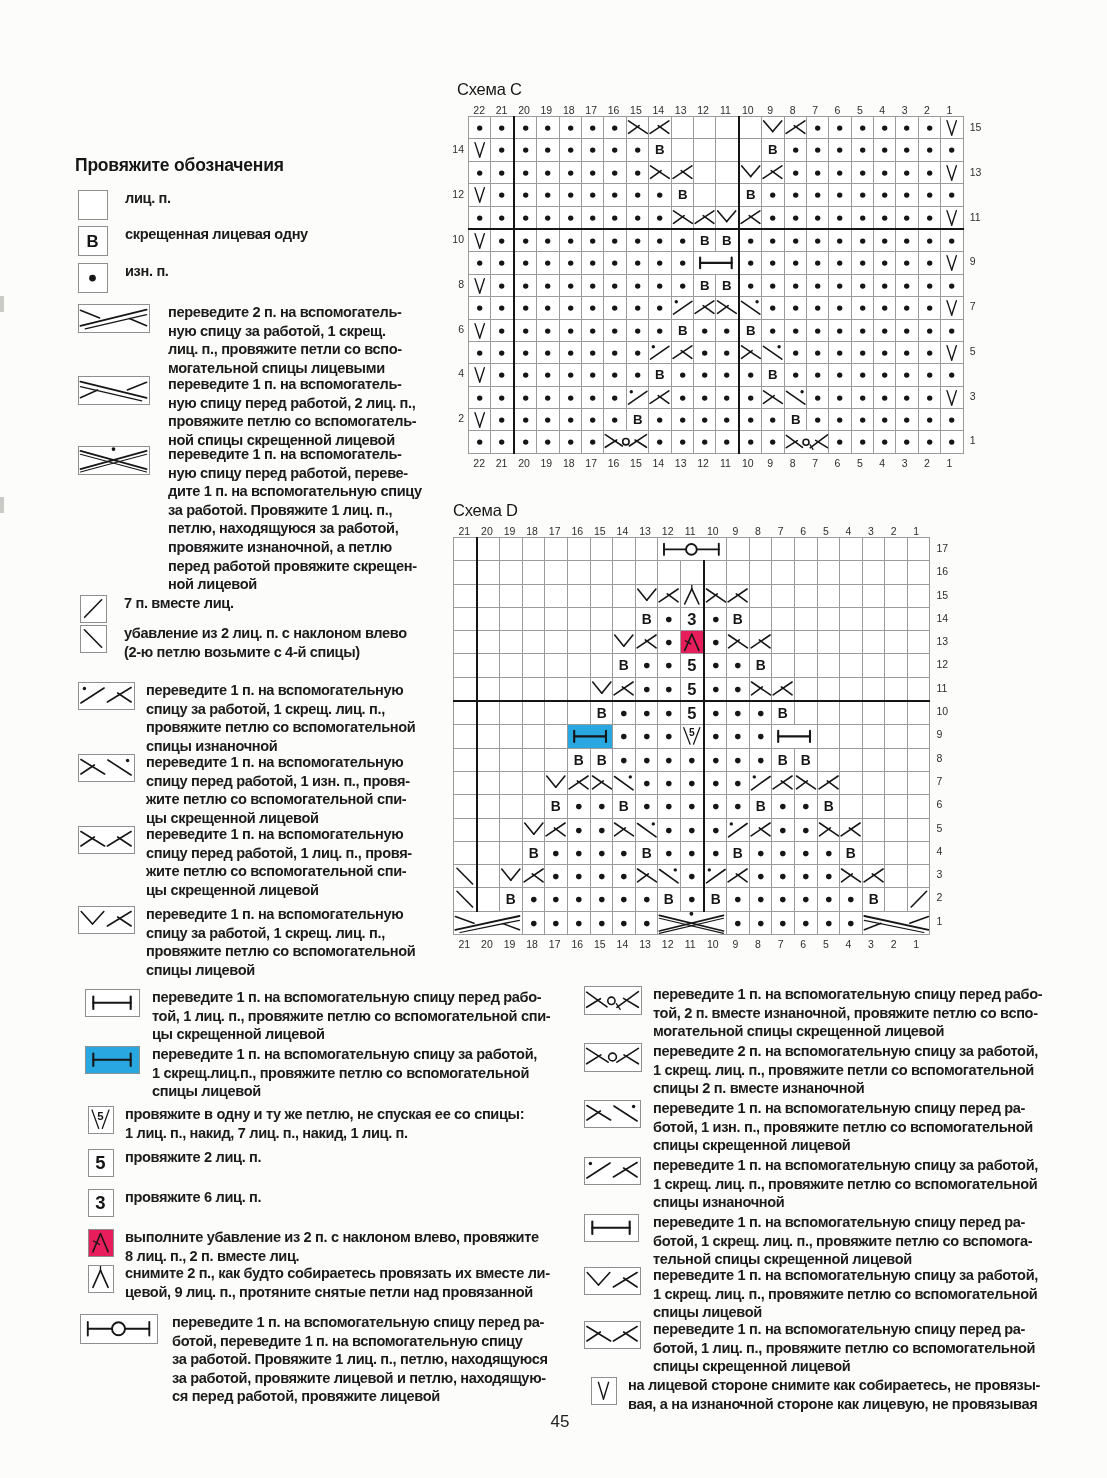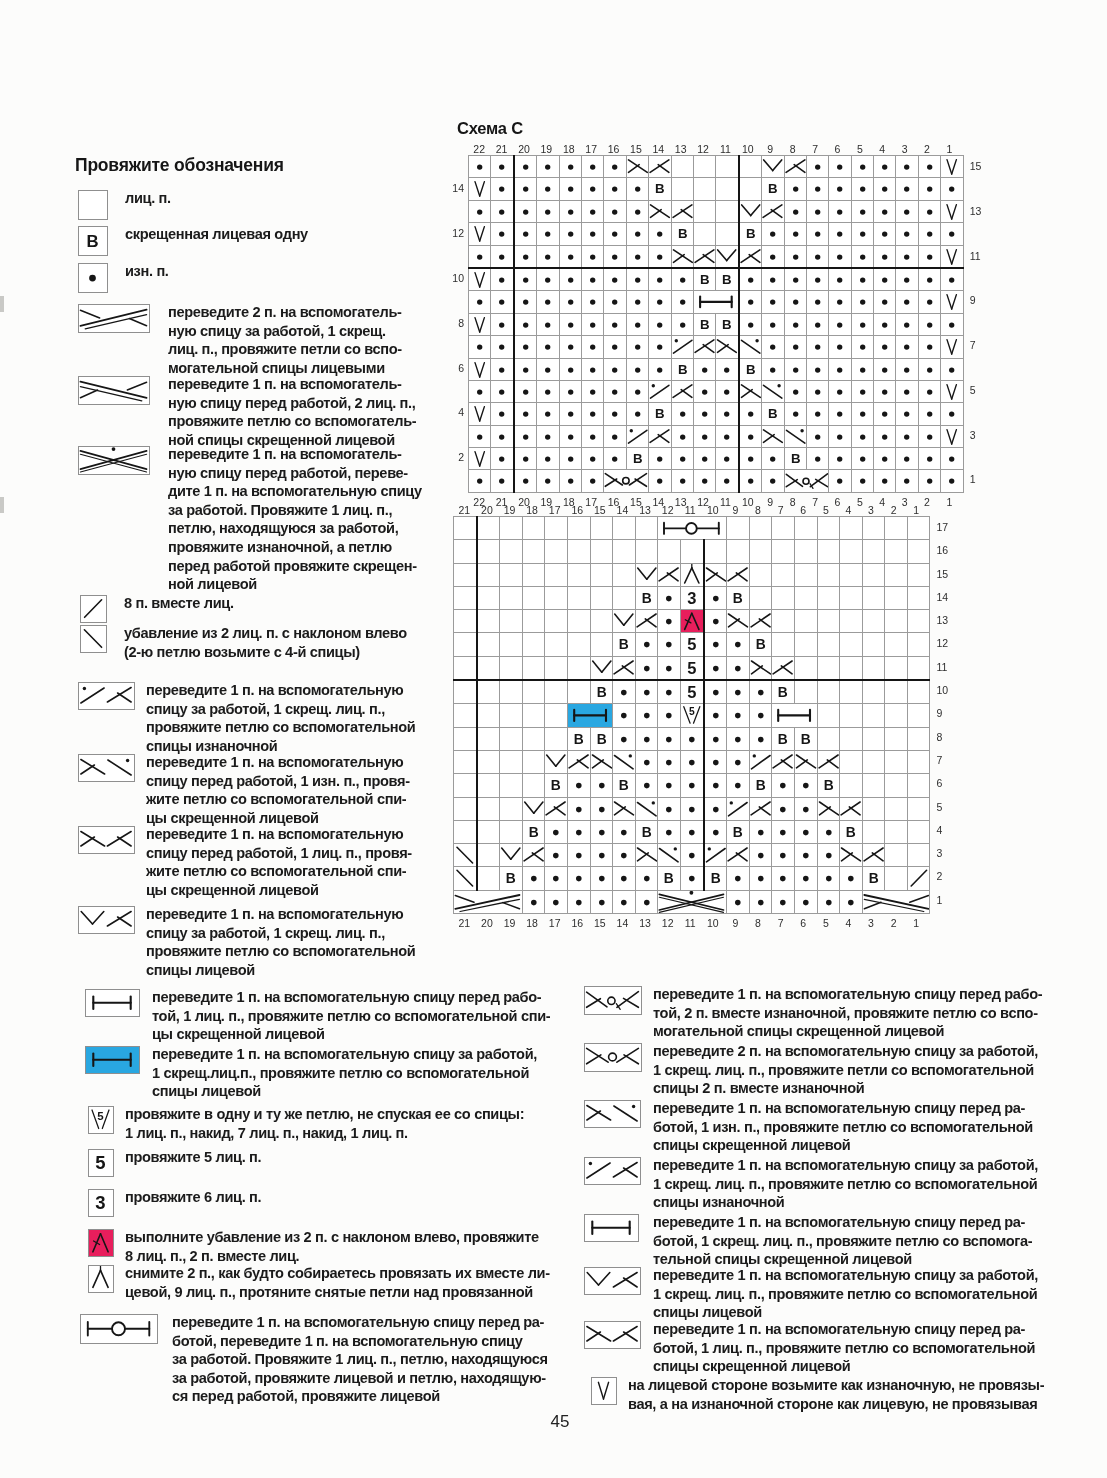--- a/index.html
+++ b/index.html
@@ -18,21 +18,21 @@
     position:absolute;white-space:pre-line;
     font-size:14.6px;line-height:18.6px;font-weight:bold;
     letter-spacing:-0.35px;color:#1b1b1b;
   }
   .symbox{
     position:absolute;box-sizing:border-box;
     border:1.6px solid #8f8f8f;background:#ffffff;line-height:0;
   }
   
   .chart{position:absolute;}
-  .ctitle{font-size:16.5px;font-weight:bold;letter-spacing:-0.2px;height:21px;margin-top:39px;}
+  .ctitle{font-size:16.5px;font-weight:normal;letter-spacing:-0.2px;height:21px;}
   .nums{height:15px;line-height:15px;white-space:nowrap;}
   .nums span{display:inline-block;text-align:center;font-size:10.5px;color:#2e2e2e;}
   .cC .nums span{width:22.4px;}
   .cD .nums span{width:22.6px;}
   .chartbody{display:flex;align-items:flex-start;}
   .chart table{border-collapse:collapse;border:1.6px solid #2a2a2a;background:#fff;}
   .chart td.c{padding:0;line-height:0;border:1px solid #9b9b9b;}
   .cC td.c{width:21.4px;height:21.4px;}
   .cD td.c{width:21.6px;height:22.3px;}
   .chart td.bv{border-right:2.6px solid #151515 !important;}
@@ -1134,20 +1134,21 @@
             <div>3</div>
             <div></div>
             <div>1</div>
           </div>
         </div>
         <div class="nums" style="margin-left:19px"><span>22</span><span>21</span><span>20</span><span>19</span><span>18</span><span>17</span><span>16</span><span>15</span><span>14</span><span>13</span><span>12</span><span>11</span><span>10</span><span>9</span><span>8</span><span>7</span><span>6</span><span>5</span><span>4</span><span>3</span><span>2</span><span>1</span></div>
       </div>
   </div>
 
   <div id="chart-d" class="chart cD abs" style="left:453px;top:501px;">
+    <div class="ctitle">Схема D</div>
     <div class="cmount">
         <div class="nums" style="margin-left:0px"><span>21</span><span>20</span><span>19</span><span>18</span><span>17</span><span>16</span><span>15</span><span>14</span><span>13</span><span>12</span><span>11</span><span>10</span><span>9</span><span>8</span><span>7</span><span>6</span><span>5</span><span>4</span><span>3</span><span>2</span><span>1</span></div>
         <div class="chartbody">
           <table>
             <tbody>
               <tr>
                 <td class="c bv" colspan="1" style=""></td>
                 <td class="c" colspan="1" style=""></td>
                 <td class="c" colspan="1" style=""></td>
                 <td class="c" colspan="1" style=""></td>
@@ -1996,21 +1997,21 @@
 ную спицу перед работой, переве-
 дите 1 п. на вспомогательную спицу
 за работой. Провяжите 1 лиц. п.,
 петлю, находящуюся за работой,
 провяжите изнаночной, а петлю
 перед работой провяжите скрещен-
 ной лицевой</div>
       <div class="symbox" style="left:80px;top:595px;width:27px;height:28px;"><svg width="24" height="25" viewBox="0 0 24 25">
           <line x1="3.6" y1="21.3" x2="20.6" y2="3.8" stroke="#161616" stroke-width="1.6" stroke-linecap="round"></line>
         </svg></div>
-      <div class="litem-text" style="left:124px;top:594px;">8 п. вместе лиц.</div>
+      <div class="litem-text" style="left:124px;top:594px;">7 п. вместе лиц.</div>
       <div class="symbox" style="left:80px;top:625px;width:27px;height:28px;"><svg width="24" height="25" viewBox="0 0 24 25">
           <line x1="3.4" y1="3.8" x2="20.6" y2="21.3" stroke="#161616" stroke-width="1.6" stroke-linecap="round"></line>
         </svg></div>
       <div class="litem-text" style="left:124px;top:624px;">убавление из 2 лиц. п. с наклоном влево
 (2-ю петлю возьмите с 4-й спицы)</div>
       <div class="symbox" style="left:78px;top:682px;width:57px;height:28px;"><svg width="54" height="25" viewBox="0 0 54 25">
           <g>
             <circle cx="5.4" cy="5.5" r="1.7" fill="#161616"></circle>
             <line x1="1.9" y1="20.0" x2="25.1" y2="5.0" stroke="#161616" stroke-width="1.6" stroke-linecap="round"></line>
           </g>
@@ -2084,21 +2085,21 @@
       <div class="symbox" style="left:88px;top:1106px;width:26px;height:28px;"><svg width="23" height="25" viewBox="0 0 23 25">
           <line x1="3.0" y1="3.0" x2="9.7" y2="21.5" stroke="#161616" stroke-width="1.25" stroke-linecap="round"></line>
           <line x1="20.0" y1="3.0" x2="13.3" y2="21.5" stroke="#161616" stroke-width="1.25" stroke-linecap="round"></line>
           <text x="11.5" y="12.5" text-anchor="middle" font-size="11.5" font-weight="bold" fill="#161616" font-family="Liberation Sans, sans-serif">5</text>
         </svg></div>
       <div class="litem-text" style="left:125px;top:1105px;">провяжите в одну и ту же петлю, не спуская ее со спицы:
 1 лиц. п., накид, 7 лиц. п., накид, 1 лиц. п.</div>
       <div class="symbox" style="left:88px;top:1149px;width:26px;height:28px;"><svg width="23" height="25" viewBox="0 0 23 25">
           <text x="11.5" y="19.16" text-anchor="middle" font-size="18.5" font-weight="bold" fill="#161616" font-family="Liberation Sans, sans-serif">5</text>
         </svg></div>
-      <div class="litem-text" style="left:125px;top:1148px;">провяжите 5 лиц. п.</div>
+      <div class="litem-text" style="left:125px;top:1148px;">провяжите 2 лиц. п.</div>
       <div class="symbox" style="left:88px;top:1189px;width:26px;height:28px;"><svg width="23" height="25" viewBox="0 0 23 25">
           <text x="11.5" y="19.16" text-anchor="middle" font-size="18.5" font-weight="bold" fill="#161616" font-family="Liberation Sans, sans-serif">3</text>
         </svg></div>
       <div class="litem-text" style="left:125px;top:1188px;">провяжите 6 лиц. п.</div>
       <div class="symbox" style="left:88px;top:1229px;width:26px;height:28px;background:#e81e5c;"><svg width="23" height="25" viewBox="0 0 23 25">
           <line x1="3.9" y1="21.8" x2="11.5" y2="3.8" stroke="#161616" stroke-width="1.6" stroke-linecap="round"></line>
           <line x1="19.1" y1="21.8" x2="11.5" y2="3.8" stroke="#161616" stroke-width="1.6" stroke-linecap="round"></line>
           <line x1="4.6" y1="11.0" x2="10.6" y2="14.5" stroke="#161616" stroke-width="1.3" stroke-linecap="round"></line>
         </svg></div>
       <div class="litem-text" style="left:125px;top:1228px;">выполните убавление из 2 п. с наклоном влево, провяжите
@@ -2201,18 +2202,18 @@
             <line x1="25.1" y1="19.0" x2="11.6" y2="10.0" stroke="#161616" stroke-width="1.6" stroke-linecap="round"></line>
           </g>
         </svg></div>
       <div class="litem-text" style="left:653px;top:1320px;">переведите 1 п. на вспомогательную спицу перед ра-
 ботой, 1 лиц. п., провяжите петлю со вспомогательной
 спицы скрещенной лицевой</div>
       <div class="symbox" style="left:591px;top:1377px;width:26px;height:28px;"><svg width="23" height="25" viewBox="0 0 23 25">
           <line x1="6.4" y1="4.3" x2="11.5" y2="21.0" stroke="#161616" stroke-width="1.4" stroke-linecap="round"></line>
           <line x1="16.6" y1="4.3" x2="11.5" y2="21.0" stroke="#161616" stroke-width="1.4" stroke-linecap="round"></line>
         </svg></div>
-      <div class="litem-text" style="left:628px;top:1376px;">на лицевой стороне возьмите как изнаночную, не провязы-
+      <div class="litem-text" style="left:628px;top:1376px;">на лицевой стороне снимите как собираетесь, не провязы-
 вая, а на изнаночной стороне как лицевую, не провязывая</div>
     </div>
 
   <div id="page-number">45</div>
 </div>
 
 </body></html>

